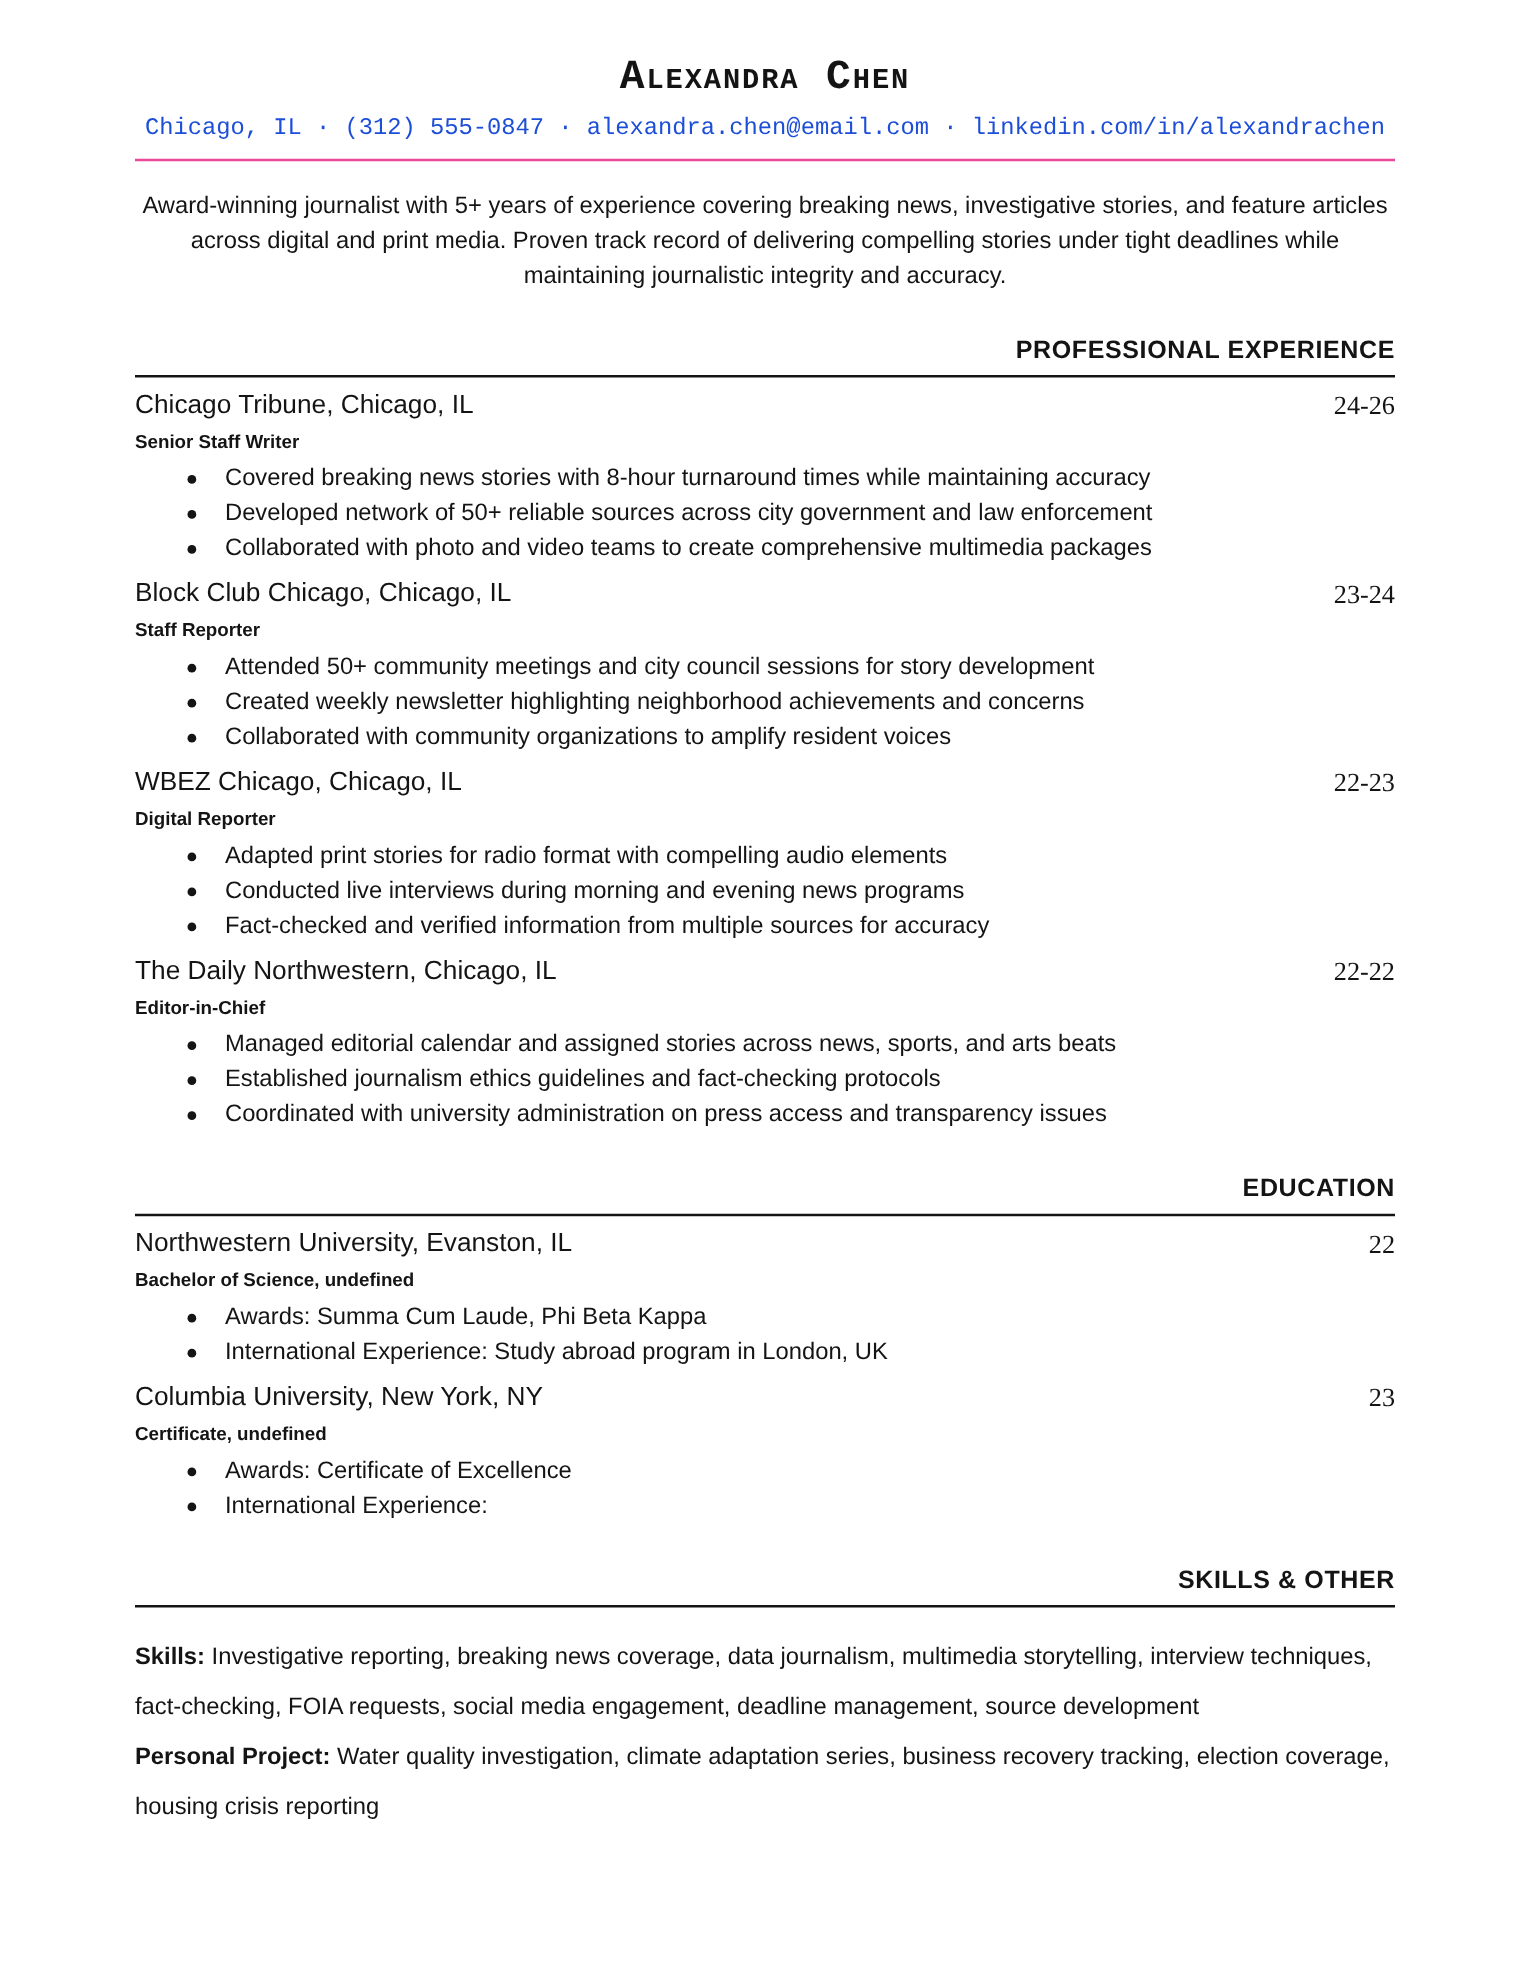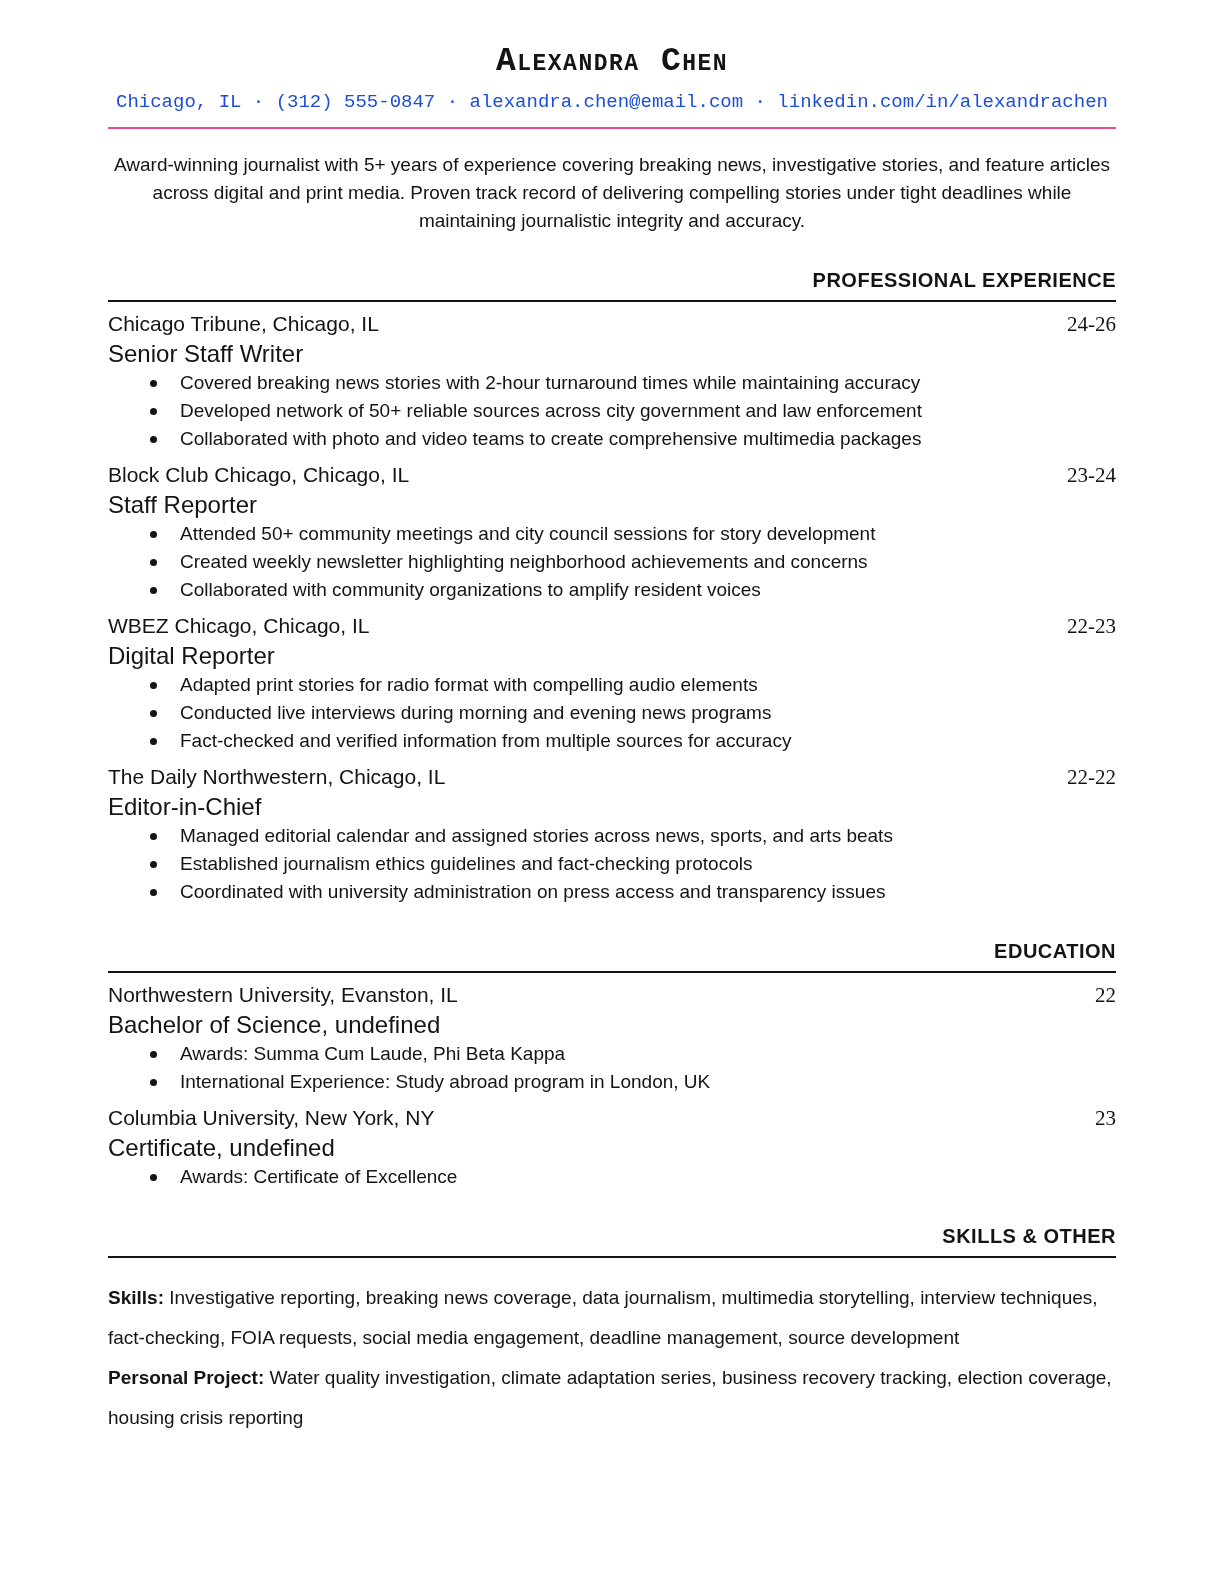--- a/index.html
+++ b/index.html
@@ -58,22 +58,22 @@
   .entry { margin-top: 7px; }
   .entry-head {
     display: flex;
     justify-content: space-between;
     align-items: flex-end;
     font-size: 21px;
     line-height: 30px;
   }
   .dates { font-size: 21px; font-family: Liberation Serif, serif; }
   .entry-title {
-    font-size: 24px;
-    font-weight: 400;
+    font-size: 15px;
+    font-weight: 700;
     line-height: 26px;
     margin-top: 2px;
   }
   ul.bullets { list-style: none; margin: 2px 0 3px 0; }
   ul.bullets li {
     position: relative;
     padding-left: 72px;
     font-size: 19px;
     line-height: 28px;
   }
@@ -112,21 +112,21 @@
     <h2 class="sec-heading">PROFESSIONAL EXPERIENCE</h2>
 
       <div class="entry">
         <div class="entry-head">
           <span class="company">Chicago Tribune, Chicago, IL</span>
           <span class="dates">24-26</span>
         </div>
         <div class="entry-title">Senior Staff Writer</div>
         <ul class="bullets">
 
-            <li>Covered breaking news stories with 2-hour turnaround times while maintaining accuracy</li>
+            <li>Covered breaking news stories with 8-hour turnaround times while maintaining accuracy</li>
 
             <li>Developed network of 50+ reliable sources across city government and law enforcement</li>
 
             <li>Collaborated with photo and video teams to create comprehensive multimedia packages</li>
 
         </ul>
       </div>
 
       <div class="entry">
         <div class="entry-head">
@@ -202,20 +202,21 @@
       <div class="entry">
         <div class="entry-head">
           <span class="company">Columbia University, New York, NY</span>
           <span class="dates">23</span>
         </div>
         <div class="entry-title">Certificate, undefined</div>
         <ul class="bullets">
 
             <li>Awards: Certificate of Excellence</li>
 
+            <li>International Experience:</li>
 
         </ul>
       </div>
 
   </section>
 
   <section>
     <h2 class="sec-heading">SKILLS &amp; OTHER</h2>
     <div class="skills-body">
       <p class="skill-line"><b>Skills:</b> <span>Investigative reporting, breaking news coverage, data journalism, multimedia storytelling, interview techniques, fact-checking, FOIA requests, social media engagement, deadline management, source development</span></p>

